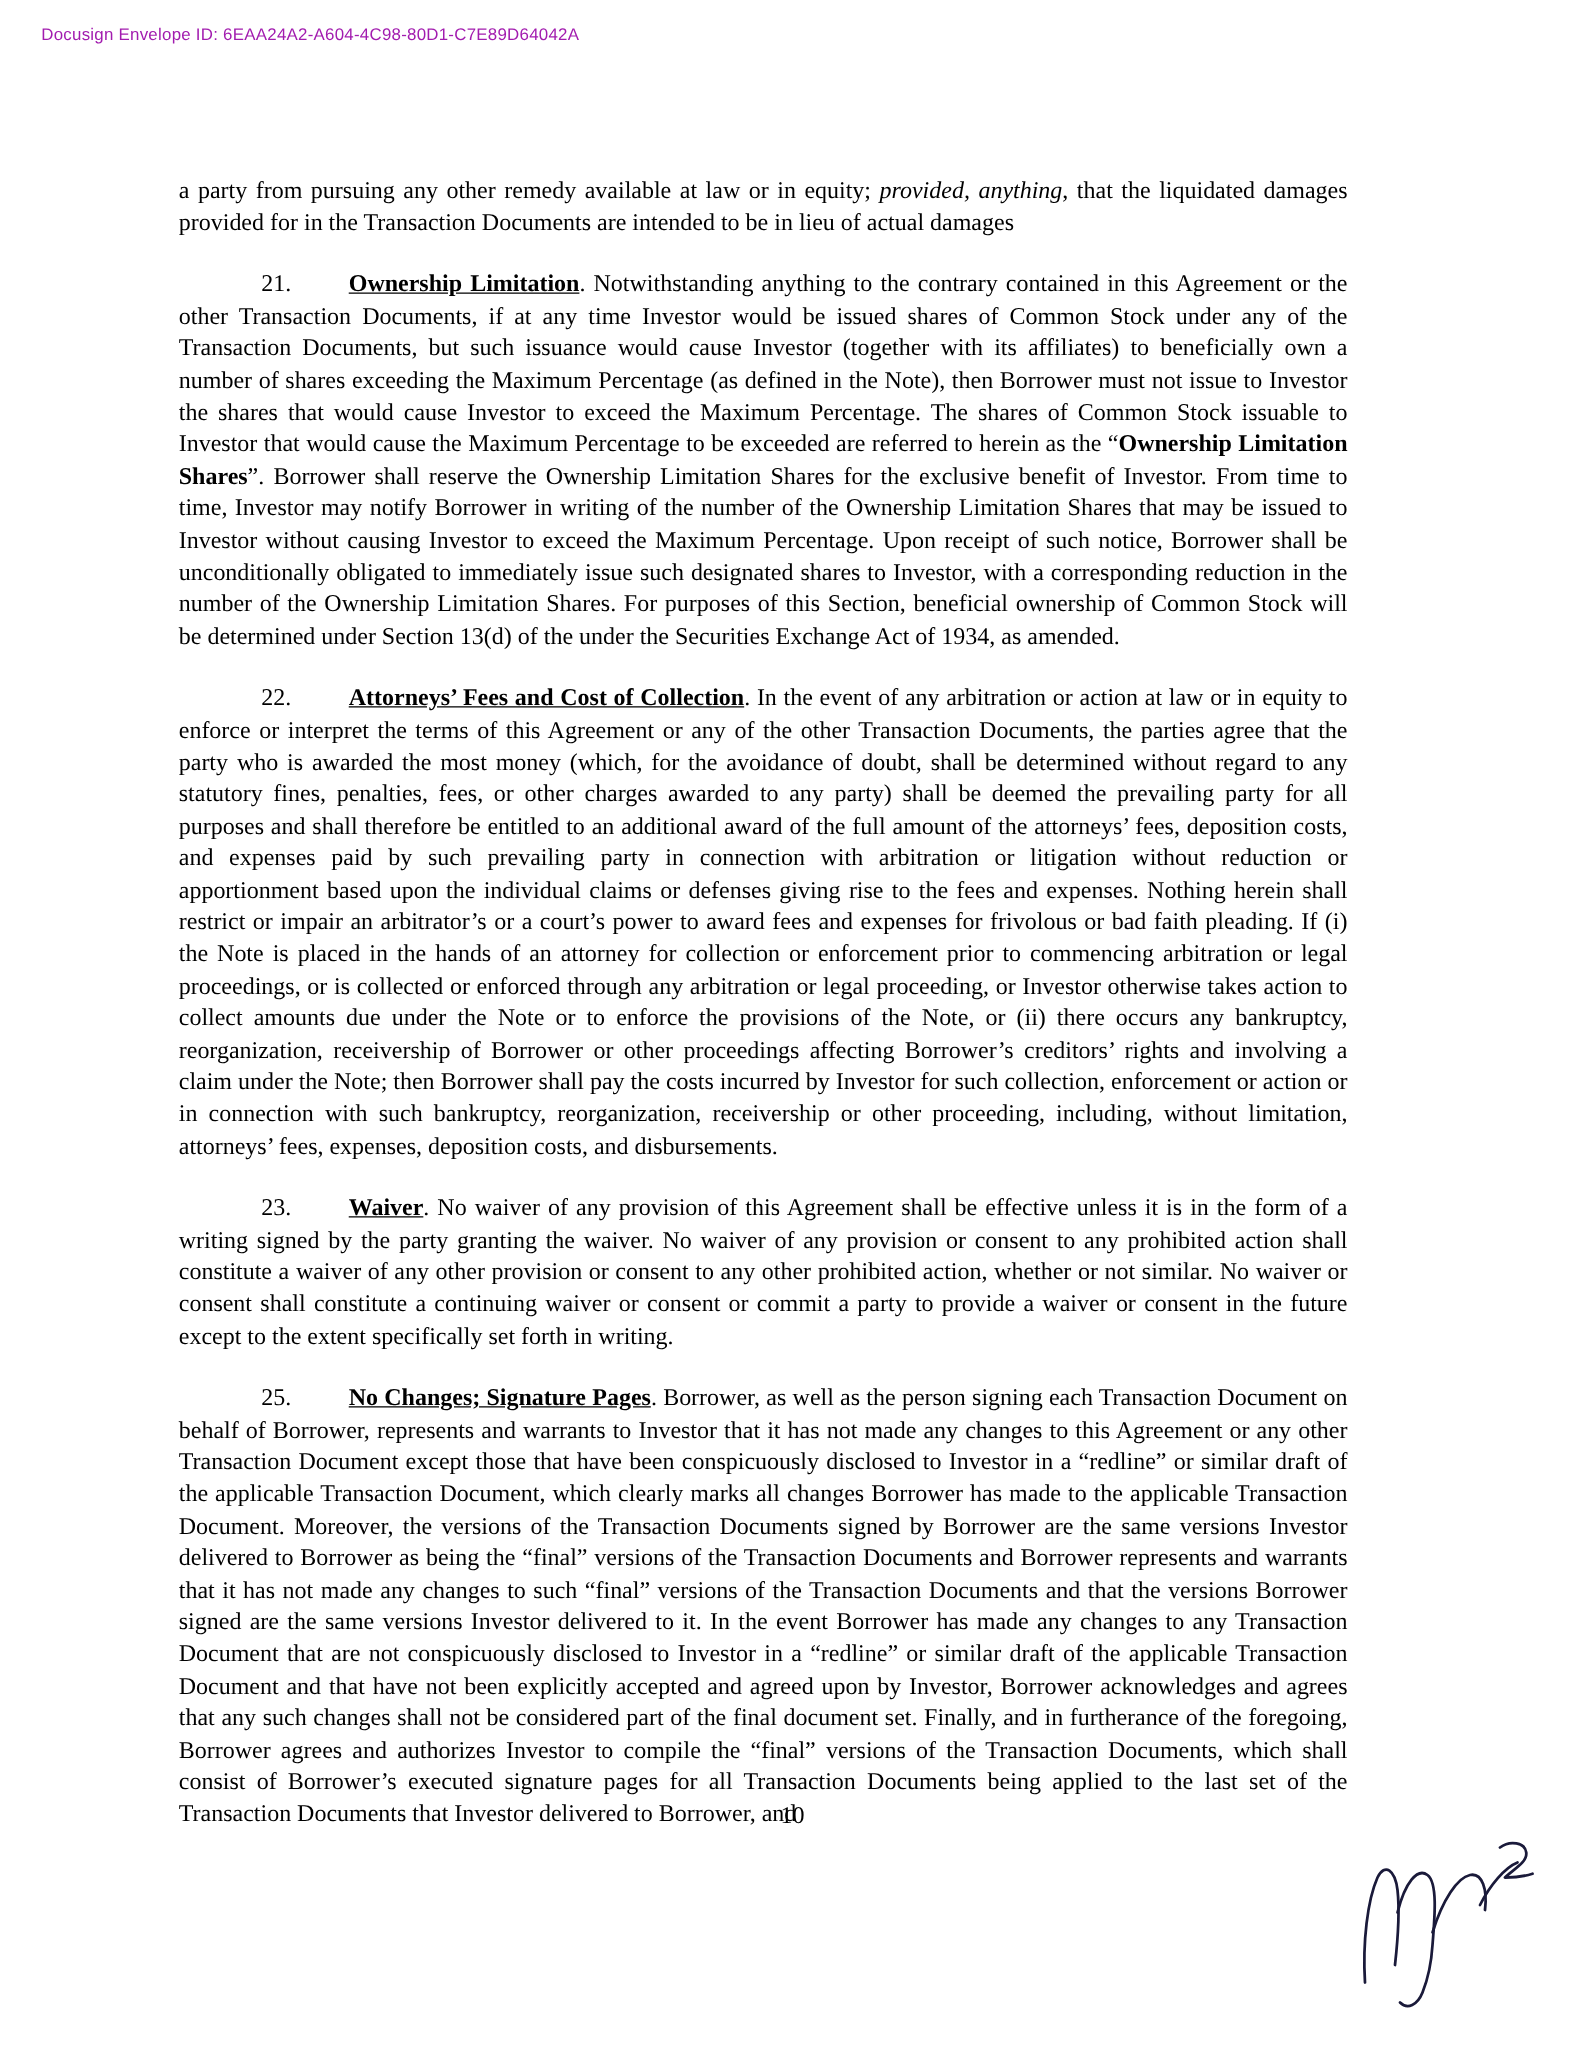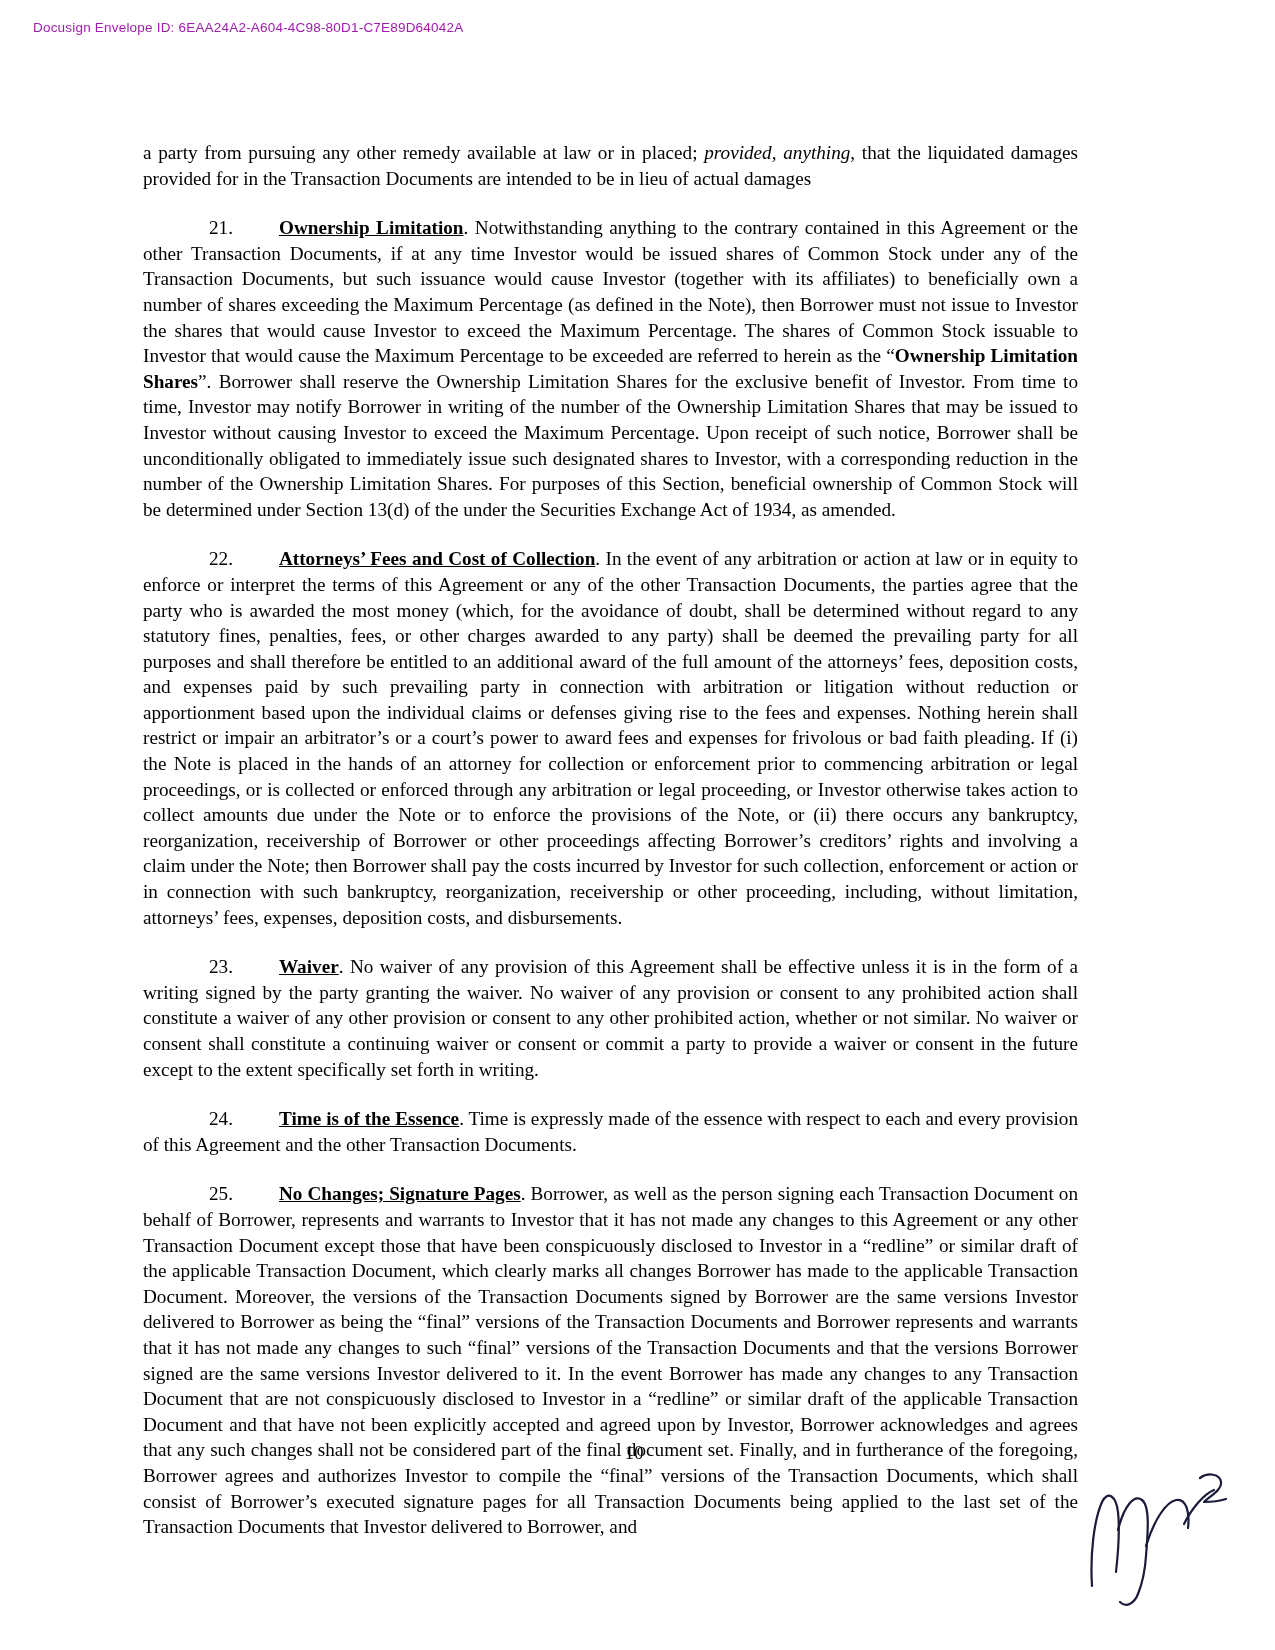--- a/index.html
+++ b/index.html
@@ -85,29 +85,28 @@
 </style>
 </head>
 <body>
 
 <div class="page">
 
   <div class="envelope-id">Docusign Envelope ID: 6EAA24A2-A604-4C98-80D1-C7E89D64042A</div>
 
   <div class="content">
 
-    <p><span>a party from pursuing any other remedy available at law or in placed; </span><span class="i">provided, anything</span><span>, that the liquidated damages provided for in the Transaction Documents are intended to be in lieu of actual damages</span></p>
+    <p><span>a party from pursuing any other remedy available at law or in equity; </span><span class="i">provided, anything</span><span>, that the liquidated damages provided for in the Transaction Documents are intended to be in lieu of actual damages</span></p>
 
     <p class="gap"><span class="indent"></span><span>21.</span><span class="num-gap"></span><span class="u">Ownership Limitation</span><span>. Notwithstanding anything to the contrary contained in this Agreement or the other Transaction Documents, if at any time Investor would be issued shares of Common Stock under any of the Transaction Documents, but such issuance would cause Investor (together with its affiliates) to beneficially own a number of shares exceeding the Maximum Percentage (as defined in the Note), then Borrower must not issue to Investor the shares that would cause Investor to exceed the Maximum Percentage. The shares of Common Stock issuable to Investor that would cause the Maximum Percentage to be exceeded are referred to herein as the “</span><span class="b">Ownership Limitation Shares</span><span>”. Borrower shall reserve the Ownership Limitation Shares for the exclusive benefit of Investor. From time to time, Investor may notify Borrower in writing of the number of the Ownership Limitation Shares that may be issued to Investor without causing Investor to exceed the Maximum Percentage. Upon receipt of such notice, Borrower shall be unconditionally obligated to immediately issue such designated shares to Investor, with a corresponding reduction in the number of the Ownership Limitation Shares. For purposes of this Section, beneficial ownership of Common Stock will be determined under Section 13(d) of the under the Securities Exchange Act of 1934, as amended.</span></p>
 
     <p class="gap"><span class="indent"></span><span>22.</span><span class="num-gap"></span><span class="u">Attorneys’ Fees and Cost of Collection</span><span>. In the event of any arbitration or action at law or in equity to enforce or interpret the terms of this Agreement or any of the other Transaction Documents, the parties agree that the party who is awarded the most money (which, for the avoidance of doubt, shall be determined without regard to any statutory fines, penalties, fees, or other charges awarded to any party) shall be deemed the prevailing party for all purposes and shall therefore be entitled to an additional award of the full amount of the attorneys’ fees, deposition costs, and expenses paid by such prevailing party in connection with arbitration or litigation without reduction or apportionment based upon the individual claims or defenses giving rise to the fees and expenses. Nothing herein shall restrict or impair an arbitrator’s or a court’s power to award fees and expenses for frivolous or bad faith pleading. If (i) the Note is placed in the hands of an attorney for collection or enforcement prior to commencing arbitration or legal proceedings, or is collected or enforced through any arbitration or legal proceeding, or Investor otherwise takes action to collect amounts due under the Note or to enforce the provisions of the Note, or (ii) there occurs any bankruptcy, reorganization, receivership of Borrower or other proceedings affecting Borrower’s creditors’ rights and involving a claim under the Note; then Borrower shall pay the costs incurred by Investor for such collection, enforcement or action or in connection with such bankruptcy, reorganization, receivership or other proceeding, including, without limitation, attorneys’ fees, expenses, deposition costs, and disbursements.</span></p>
 
     <p class="gap"><span class="indent"></span><span>23.</span><span class="num-gap"></span><span class="u">Waiver</span><span>. No waiver of any provision of this Agreement shall be effective unless it is in the form of a writing signed by the party granting the waiver. No waiver of any provision or consent to any prohibited action shall constitute a waiver of any other provision or consent to any other prohibited action, whether or not similar. No waiver or consent shall constitute a continuing waiver or consent or commit a party to provide a waiver or consent in the future except to the extent specifically set forth in writing.</span></p>
 
-    <p class="gap"><span class="indent"></span><span>24.</span><span class="num-gap"></span><span class="u">Time is of the Essence</span><span>. Time is expressly made of the essence with respect to each and every provision of this Agreement and the other Transaction Documents.</span></p>
 
     <p class="gap"><span class="indent"></span><span>25.</span><span class="num-gap"></span><span class="u">No Changes; Signature Pages</span><span>. Borrower, as well as the person signing each Transaction Document on behalf of Borrower, represents and warrants to Investor that it has not made any changes to this Agreement or any other Transaction Document except those that have been conspicuously disclosed to Investor in a “redline” or similar draft of the applicable Transaction Document, which clearly marks all changes Borrower has made to the applicable Transaction Document. Moreover, the versions of the Transaction Documents signed by Borrower are the same versions Investor delivered to Borrower as being the “final” versions of the Transaction Documents and Borrower represents and warrants that it has not made any changes to such “final” versions of the Transaction Documents and that the versions Borrower signed are the same versions Investor delivered to it. In the event Borrower has made any changes to any Transaction Document that are not conspicuously disclosed to Investor in a “redline” or similar draft of the applicable Transaction Document and that have not been explicitly accepted and agreed upon by Investor, Borrower acknowledges and agrees that any such changes shall not be considered part of the final document set. Finally, and in furtherance of the foregoing, Borrower agrees and authorizes Investor to compile the “final” versions of the Transaction Documents, which shall consist of Borrower’s executed signature pages for all Transaction Documents being applied to the last set of the Transaction Documents that Investor delivered to Borrower, and</span></p>
 
   </div>
 
   <div class="page-number">10</div>
 
   <div class="signature">
     <svg width="160" height="150" viewBox="0 0 160 150" xmlns="http://www.w3.org/2000/svg" aria-hidden="true">
       <g fill="none" stroke="#1a1a3a" stroke-width="2.2" stroke-linecap="round" stroke-linejoin="round">

